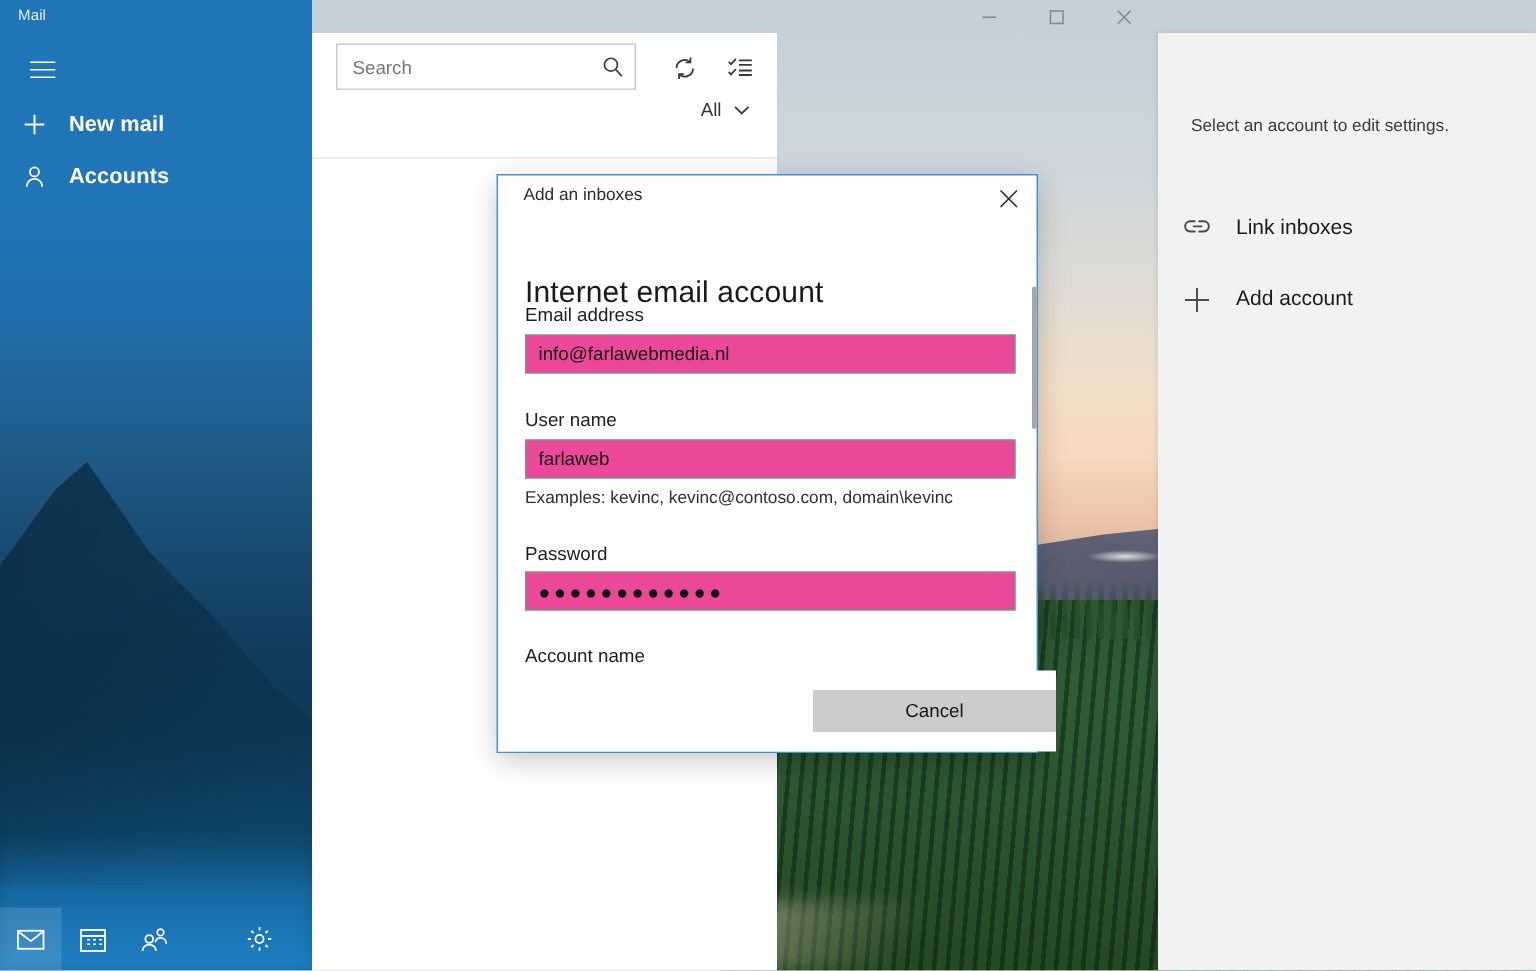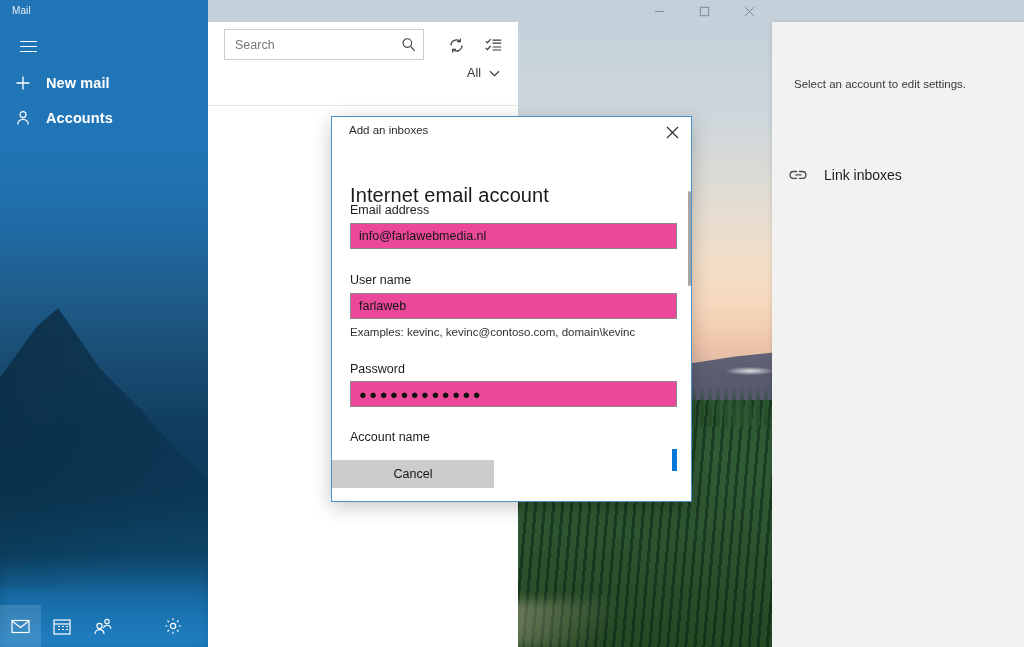--- a/index.html
+++ b/index.html
@@ -234,21 +234,21 @@
     width: 32px; height: 32px; margin-left: 9px;
     display: flex; align-items: center; justify-content: center;
   }
   .sp-title { font-size: 17px; color: #1b1b1b; margin-left: 2px; }
   .sp-sub {
     position: absolute; left: 22px; top: 56px; width: 220px;
     font-size: 11.5px; color: #3a3a3a;
   }
   .sp-item {
     position: absolute; left: 0; width: 253px; height: 40px;
-    display: flex; align-items: flex-end;
+    display: flex; align-items: flex-start;
   }
   .sp-item .spi-icon {
     width: 52px; display: flex; align-items: center; justify-content: center; flex: none;
   }
   .sp-item .spi-label { font-size: 14px; color: #1b1b1b; }
   #sp-link-inboxes { top: 121px; }
   #sp-add-account  { top: 168px; }
 
   
   .dialog {
@@ -314,23 +314,23 @@
   #input-pass    { top: 234px; }
   #label-account { top: 283px; }
   #input-account { top: 302px; }
 
   .dlg-scroll {
     position: absolute; right: 2px; top: 44px; width: 3px; height: 95px;
     background: #a6a6a6; border-radius: 2px;
   }
 
   .dlg-footer {
-    position: absolute; left: 0; bottom: 0; width: 340px; height: 54px;
+    position: absolute; left: 0; bottom: 0; width: 372px; height: 54px;
     background: #ffffff;
-    display: flex; align-items: center; justify-content: space-between; gap: 8px;
+    display: flex; align-items: center; justify-content: flex-end; gap: 8px;
   }
   .dlg-btn {
     width: 162px; height: 28px;
     display: flex; align-items: center; justify-content: center;
     font-size: 12.5px; border: 0;
     font-family: "Liberation Sans", sans-serif;
   }
   .dlg-btn.cancel  { background: #cccccc; color: #161616; }
   .dlg-btn.primary { background: #cccccc; color: #8d8d8d; }
 </style>
@@ -477,20 +477,28 @@
       <span class="spi-icon">
         <svg width="21" height="16" viewBox="0 0 21 16">
           <path d="M8.5 4.5h-3a3.4 3.4 0 0 0 0 6.8h3" stroke="#4a4a4a" stroke-width="1.3" fill="none" stroke-linecap="round"></path>
           <path d="M11.5 4.5h3a3.4 3.4 0 0 1 0 6.8h-3" stroke="#4a4a4a" stroke-width="1.3" fill="none" stroke-linecap="round"></path>
           <path d="M7.8 7.9h5.2" stroke="#4a4a4a" stroke-width="1.3" stroke-linecap="round"></path>
         </svg>
       </span>
       <span class="spi-label">Link inboxes</span>
     </div>
 
+    <div class="sp-item" id="sp-add-account">
+      <span class="spi-icon">
+        <svg width="20" height="20" viewBox="0 0 20 20">
+          <path d="M10 2v16M2 10h16" stroke="#4a4a4a" stroke-width="1.3"></path>
+        </svg>
+      </span>
+      <span class="spi-label">Add account</span>
+    </div>
   </div>
 
   <div class="dialog">
     <div class="dlg-title">Add an inboxes</div>
     <div class="dlg-close">
       <svg width="13" height="13" viewBox="0 0 13 13">
         <path d="M1 1 12 12M12 1 1 12" stroke="#2b2b2b" stroke-width="1.1"></path>
       </svg>
     </div>
 

